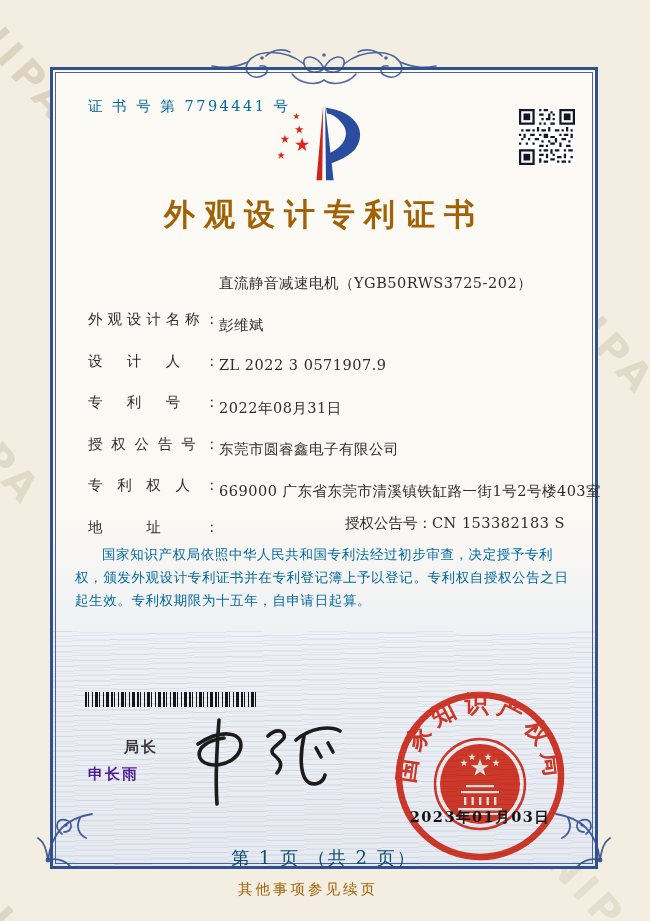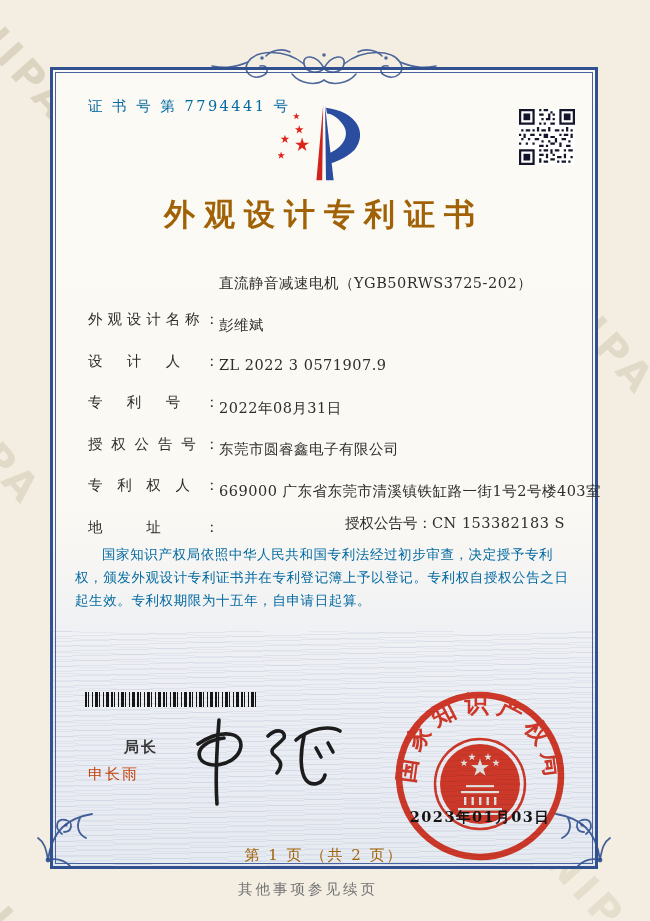--- a/index.html
+++ b/index.html
@@ -55,29 +55,29 @@
     background:repeating-linear-gradient(90deg,
       #161616 0 2px, rgba(0,0,0,0) 2px 3px,
       #161616 3px 4px, rgba(0,0,0,0) 4px 7px,
       #161616 7px 8px, rgba(0,0,0,0) 8px 10px,
       #161616 10px 13px, rgba(0,0,0,0) 13px 14px,
       #161616 14px 15px, rgba(0,0,0,0) 15px 18px,
       #161616 18px 19px, rgba(0,0,0,0) 19px 21px,
       #161616 21px 24px, rgba(0,0,0,0) 24px 26px);
   }
   .sig-title{position:absolute;left:88px;top:738px;font-family:"DejaVu Sans","Liberation Sans",sans-serif;font-size:15px;font-weight:600;color:#3a3a3a;letter-spacing:2px;margin-left:36px;}
-  .sig-name{position:absolute;left:88px;top:765px;font-family:"DejaVu Sans","Liberation Sans",sans-serif;font-size:15px;font-weight:400;color:#c2410c;letter-spacing:2px;}
+  .sig-name{position:absolute;left:88px;top:765px;font-family:"DejaVu Sans","Liberation Sans",sans-serif;font-size:15px;font-weight:700;color:#4c1d95;letter-spacing:2px;}
   .signature{position:absolute;left:172px;top:712px;}
   .seal{position:absolute;left:388px;top:684px;opacity:.92;mix-blend-mode:multiply;}
   .seal-date{
     position:absolute;left:390px;top:808px;width:180px;text-align:center;
     font-size:14.5px;font-weight:bold;letter-spacing:1.5px;color:#141414;z-index:5;
   }
-  .page-info{position:absolute;left:50px;width:548px;top:846px;text-align:center;font-size:15px;letter-spacing:2px;color:#a16207;}
-  .cont-note{position:absolute;left:0;width:616px;top:880px;text-align:center;font-size:14.5px;letter-spacing:3px;color:#737373;}
+  .page-info{position:absolute;left:50px;width:548px;top:846px;text-align:center;font-size:18px;letter-spacing:2px;color:#0c4a6e;}
+  .cont-note{position:absolute;left:0;width:616px;top:880px;text-align:center;font-size:14.5px;letter-spacing:3px;color:#a16207;}
 </style>
 </head>
 <body>
 
 <div class="page">
 
   <div class="wm" style="left:-28px;top:-22px;opacity:.5">CNIPA</div>
   <div class="wm" style="left:302px;top:72px;opacity:.14">CNIPA</div>
   <div class="wm" style="left:556px;top:252px;opacity:.38">CNIPA</div>
   <div class="wm" style="left:-58px;top:362px;opacity:.38">CNIPA</div>

